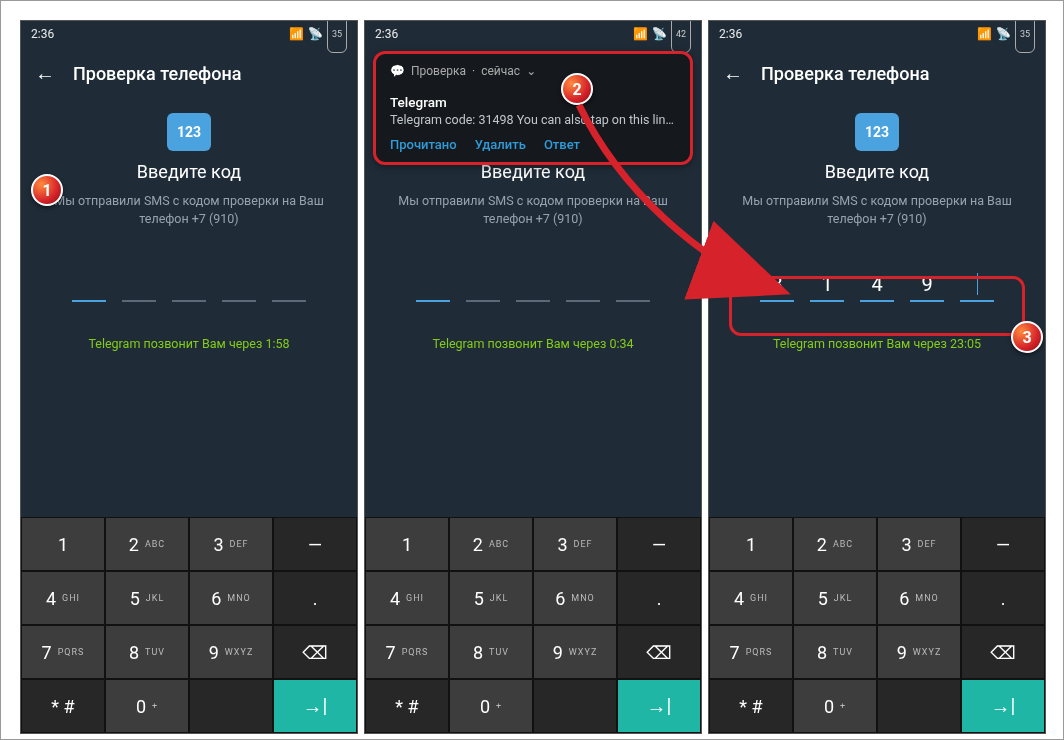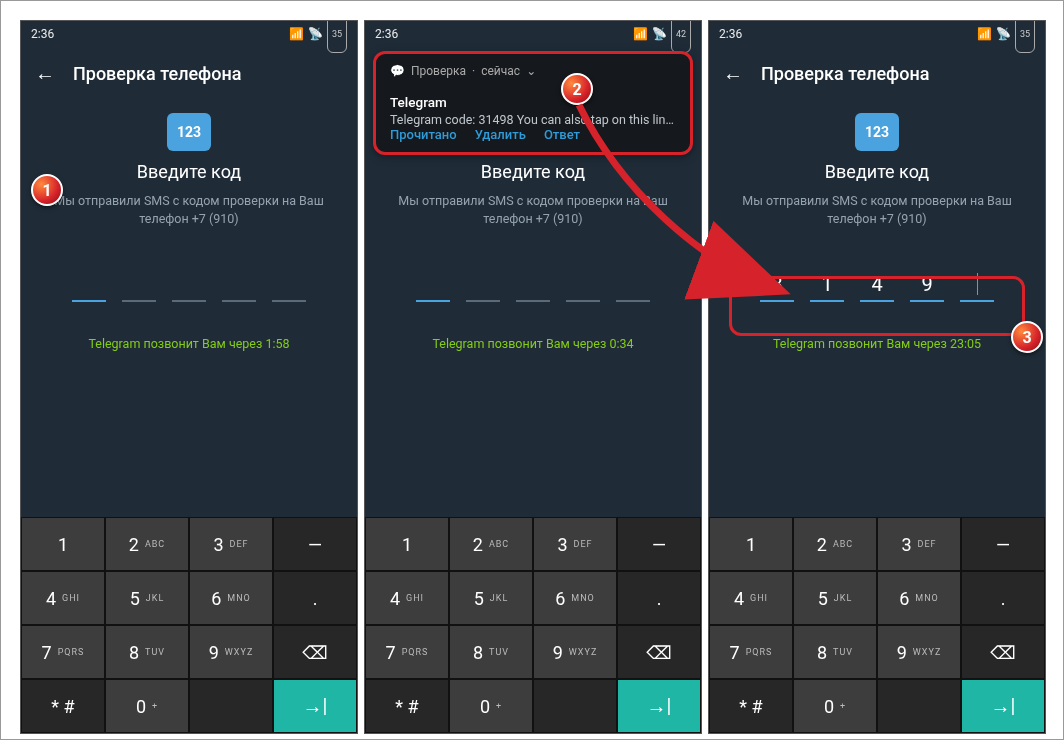--- a/index.html
+++ b/index.html
@@ -54,21 +54,21 @@
 
   
   .notif {
     position:absolute; top:30px; left:8px; right:8px; background:#15181c; border-radius:12px;
     padding:10px 14px 10px; color:#ddd; font-size:12.5px; z-index:5;
     border:3px solid #d6222a; box-shadow:0 2px 8px rgba(0,0,0,.4);
   }
   .notif-row1 { display:flex; align-items:center; gap:6px; color:#aaa; font-size:12px; }
   .notif-app { font-weight:500; color:#fff; font-size:13.5px; margin-top:16px; }
   .notif-body { color:#bfc6cc; font-size:12.5px; margin-top:2px; white-space:nowrap; overflow:hidden; text-overflow:ellipsis; }
-  .notif-actions { display:flex; gap:18px; font-size:13px; color:#2f9bd8; font-weight:500; }
+  .notif-actions { display:flex; gap:18px; margin-top:10px; font-size:13px; color:#2f9bd8; font-weight:500; }
 
   
   .badge {
     position:absolute; width:32px; height:32px; border-radius:50%;
     background:radial-gradient(circle at 30% 30%, #ff8a3d, #d6222a 60%, #821010);
     border:2px solid #fff; color:#fff; font-weight:bold; font-size:16px;
     display:flex; align-items:center; justify-content:center; box-shadow:0 2px 4px rgba(0,0,0,.5);
     z-index:20;
   }
 

